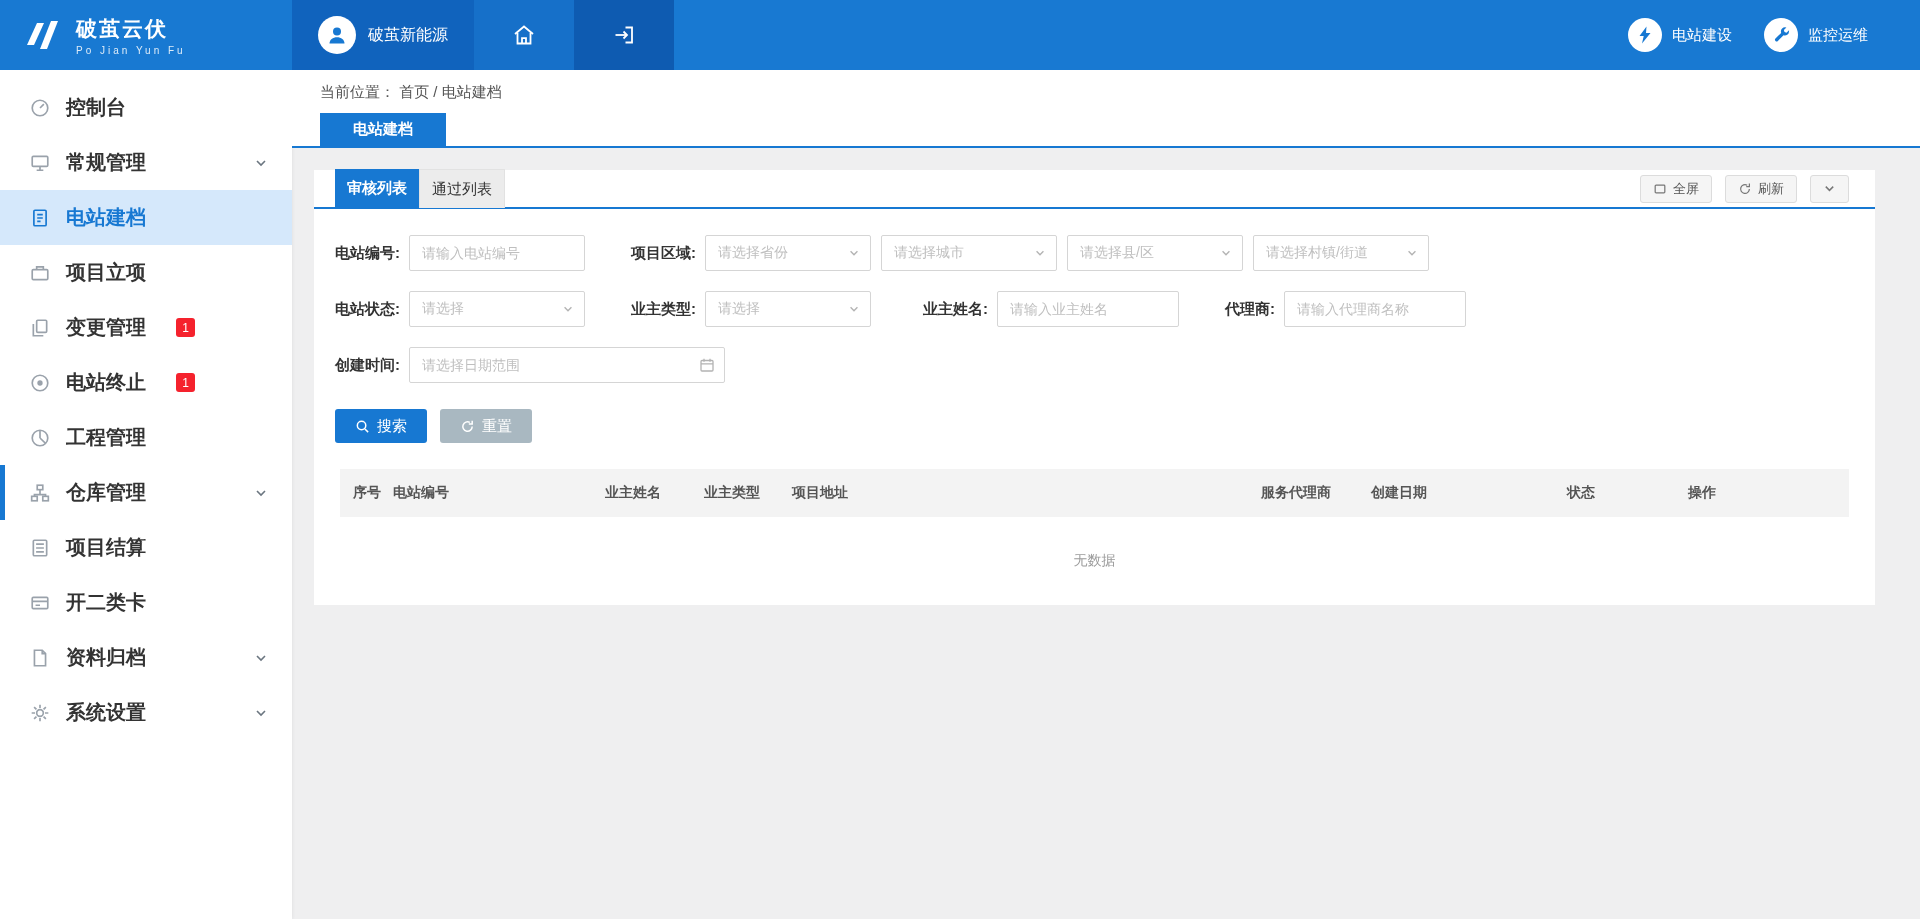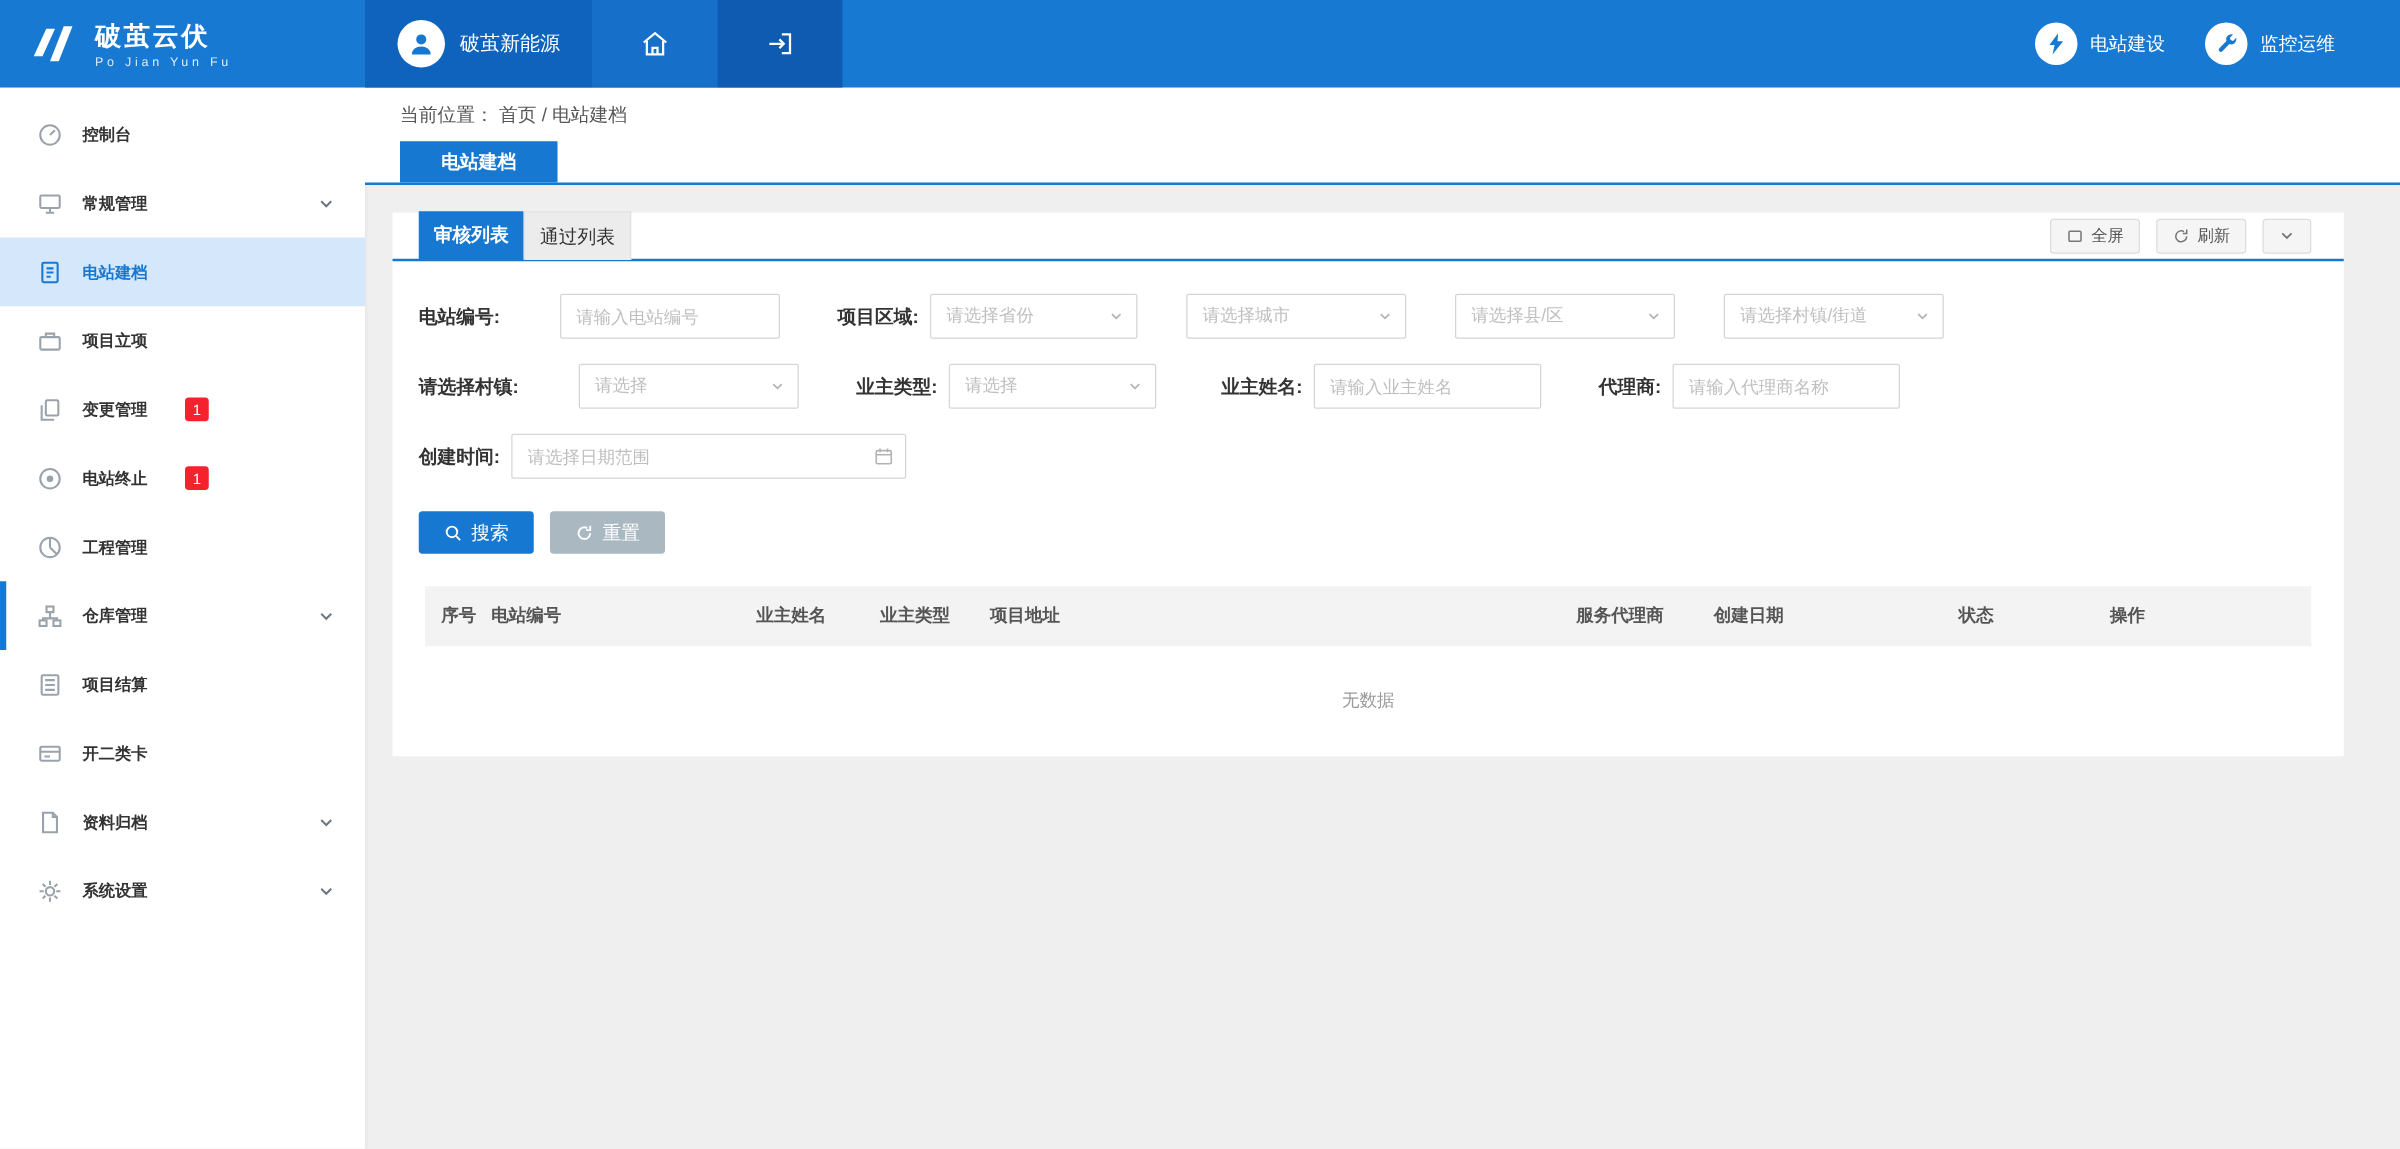--- a/index.html
+++ b/index.html
@@ -24,21 +24,21 @@
   .hnav .bubble { width:34px; height:34px; border-radius:50%; background:#fff; display:flex;
     align-items:center; justify-content:center; }
   .hnav .nlbl { font-size:15px; }
 
   
   .sidebar { position:absolute; top:70px; left:0; width:292px; bottom:0; background:#fff;
     padding-top:10px; box-shadow:1px 0 3px rgba(0,0,0,.05); }
   .sitem { height:55px; display:flex; align-items:center; padding:0 24px 0 30px;
     cursor:pointer; position:relative; }
   .sitem .sicon { width:20px; height:20px; color:#9aa2ab; margin-right:16px; flex:0 0 auto; }
-  .sitem .slbl { font-size:13px; font-weight:700; color:#333; white-space:nowrap; }
+  .sitem .slbl { font-size:20px; font-weight:700; color:#333; white-space:nowrap; }
   .sitem.active { background:#d5e8fb; }
   .sitem.active .slbl { color:#1778d2; }
   .sitem.active .sicon { color:#1778d2; }
   .sbadge { margin-left:30px; min-width:19px; height:19px; padding:0 4px; background:#f5222d;
     color:#fff; font-size:12px; border-radius:3px; display:flex; align-items:center; justify-content:center; }
   .schev { margin-left:auto; color:#6b7680; width:14px; height:14px; }
   .sind { position:absolute; left:0; top:0; bottom:0; width:5px; background:#1778d2; }
 
   
   .main { position:absolute; top:70px; left:292px; right:0; bottom:0; }
@@ -69,21 +69,21 @@
   .tin { height:36px; border:1px solid #d5d5d5; border-radius:2px; background:#fff;
     padding:0 12px; font-size:14px; color:#333; outline:none;
     font-family:"Liberation Sans","DejaVu Sans",sans-serif; }
   .tin::placeholder { color:#bfbfbf; }
   .sel { height:36px; border:1px solid #d5d5d5; border-radius:2px; background:#fff;
     display:flex; align-items:center; justify-content:space-between; padding:0 10px 0 12px;
     cursor:pointer; }
   .sel .ph { font-size:14px; color:#bfbfbf; white-space:nowrap; overflow:hidden; }
   .sel .sc { color:#b3b3b3; width:12px; height:12px; flex:0 0 auto; margin-left:6px; }
   .ml46 { margin-left:46px; } .ml52 { margin-left:52px; } .g10 { margin-left:10px; }
-  .w176 { width:176px;margin-left:39px; } .w166 { width:166px; } .w182 { width:182px; }
+  .w176 { width:176px; } .w166 { width:166px; } .w182 { width:182px; }
   .daterange { width:316px; position:relative; }
   .daterange .tin { width:100%; padding-right:36px; }
   .cal { position:absolute; right:10px; top:50%; transform:translateY(-50%); color:#b3b3b3; }
 
   .btnrow { display:flex; gap:13px; margin:26px 0 0 0; }
   .btn { height:34px; border:none; border-radius:3px; font-size:15px; color:#fff;
     display:flex; align-items:center; gap:7px; padding:0 20px; cursor:pointer;
     font-family:"Liberation Sans","DejaVu Sans",sans-serif; }
   .btn-search { background:#1778d2; }
   .btn-reset { background:#a9b8c1; }
@@ -393,21 +393,21 @@
           <span class="ph">请选择村镇/街道</span>
           <span class="sc">
             <svg viewBox="0 0 14 14" width="12" height="12" fill="none" stroke="currentColor" stroke-width="1.6">
                 <path d="M3 5 l4 4 4-4"></path>
               </svg>
           </span>
         </div>
       </div>
 
       <div class="frow">
-        <span class="flab">请选择村镇:</span>
+        <span class="flab">电站状态:</span>
         <div class="sel w176">
           <span class="ph">请选择</span>
           <span class="sc">
             <svg viewBox="0 0 14 14" width="12" height="12" fill="none" stroke="currentColor" stroke-width="1.6">
                 <path d="M3 5 l4 4 4-4"></path>
               </svg>
           </span>
         </div>
         <span class="flab ml46">业主类型:</span>
         <div class="sel w166">

